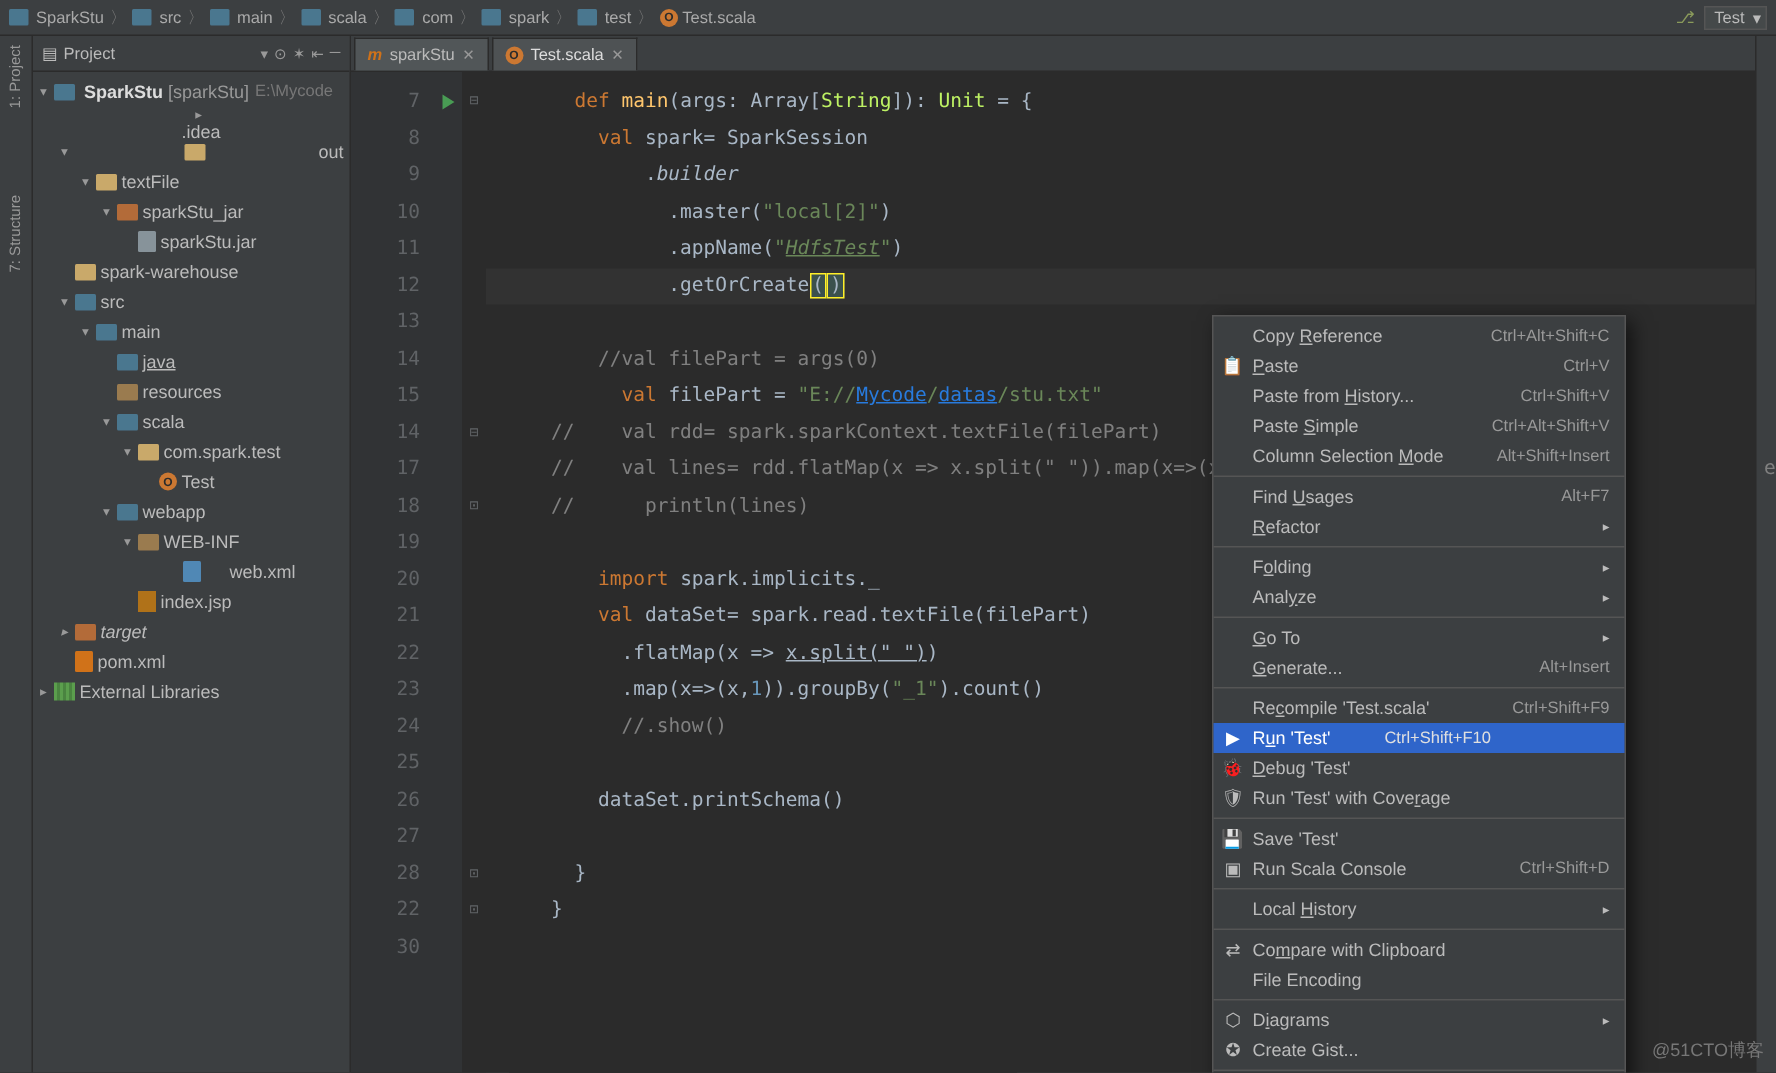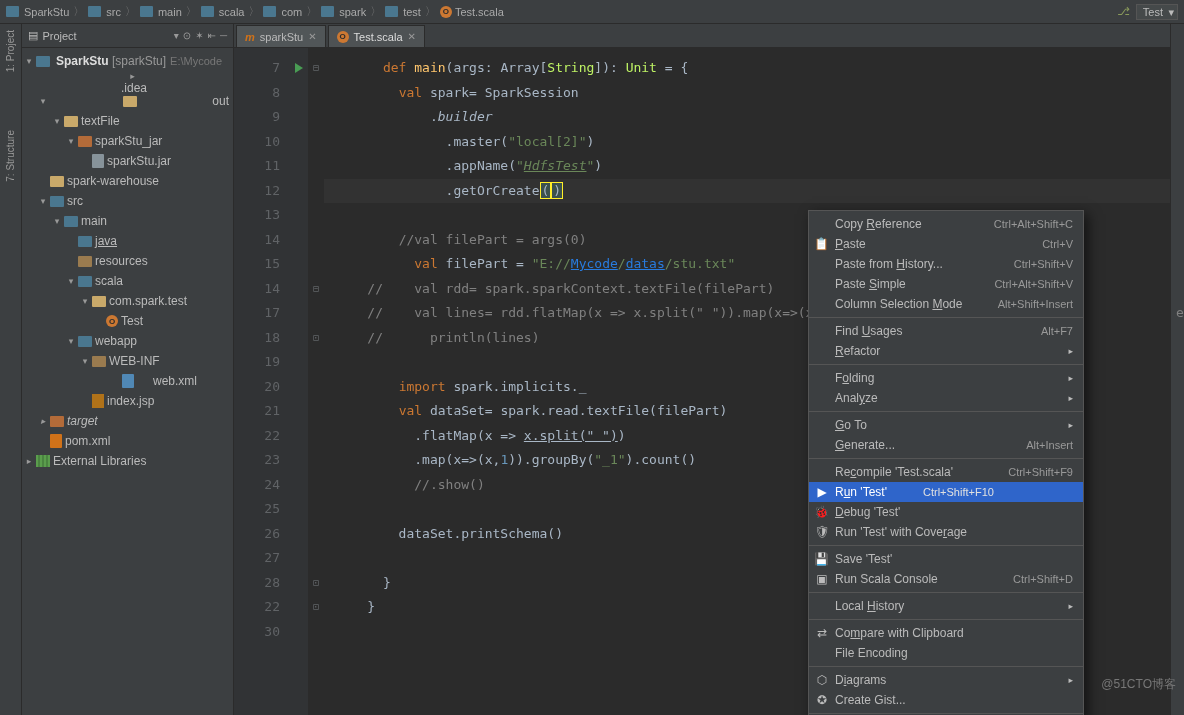--- a/index.html
+++ b/index.html
@@ -94,21 +94,21 @@
   
   .ctx{position:absolute;left:808px;top:210px;width:276px;background:#3c3f41;border:1px solid #555;box-shadow:4px 4px 12px rgba(0,0,0,0.6);padding:3px 0;font-size:12px;z-index:100;}
   .ctx .mi{height:20px;display:flex;align-items:center;padding:0 10px 0 26px;color:#bbb;position:relative;}
   .ctx .mi.selected{background:#2f65ca;color:#fff;}
   .ctx .mi .sc{margin-left:auto;font-size:11px;color:#999;}
   .ctx .mi.selected .sc{color:#e0e0e0;margin-left:36px;}
   .ctx .sep{height:1px;background:#555;margin:3px 0;}
   .ctx .mi .arw{margin-left:auto;color:#bbb;font-size:9px;}
   .ctx .mi .ico{position:absolute;left:6px;width:14px;height:14px;display:flex;align-items:center;justify-content:center;}
   .und{text-decoration:underline;}
-  .watermark{position:absolute;right:8px;bottom:22px;color:#777;font-size:12px;z-index:200;}
+  .watermark{position:absolute;right:8px;bottom:6px;color:#777;font-size:12px;z-index:200;}
   .right-edge{width:14px;background:#3c3f41;border-left:1px solid #2b2b2b;}
 </style>
 </head>
 <body>
 
 <div class="breadcrumb" id="bc">
   <span class="crumb"><span class="folder-ico blue"></span>SparkStu</span>
     <span class="sep">〉</span>
     <span class="crumb"><span class="folder-ico blue"></span>src</span>
     <span class="sep">〉</span>

